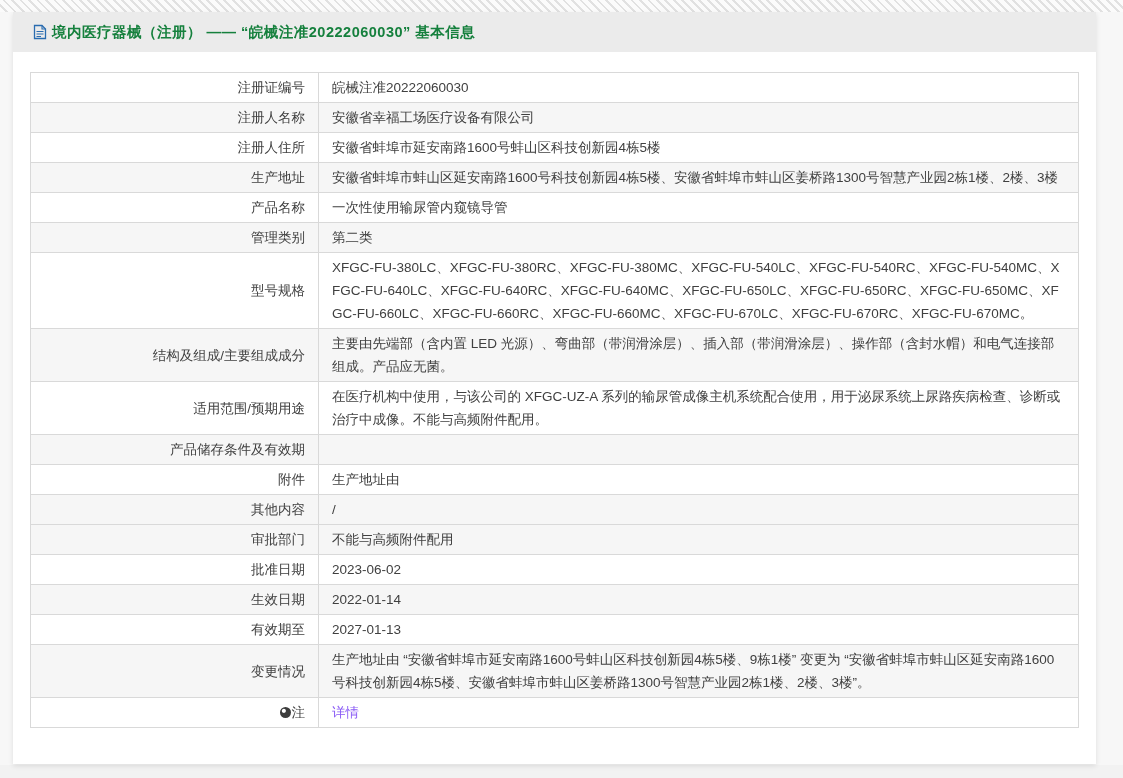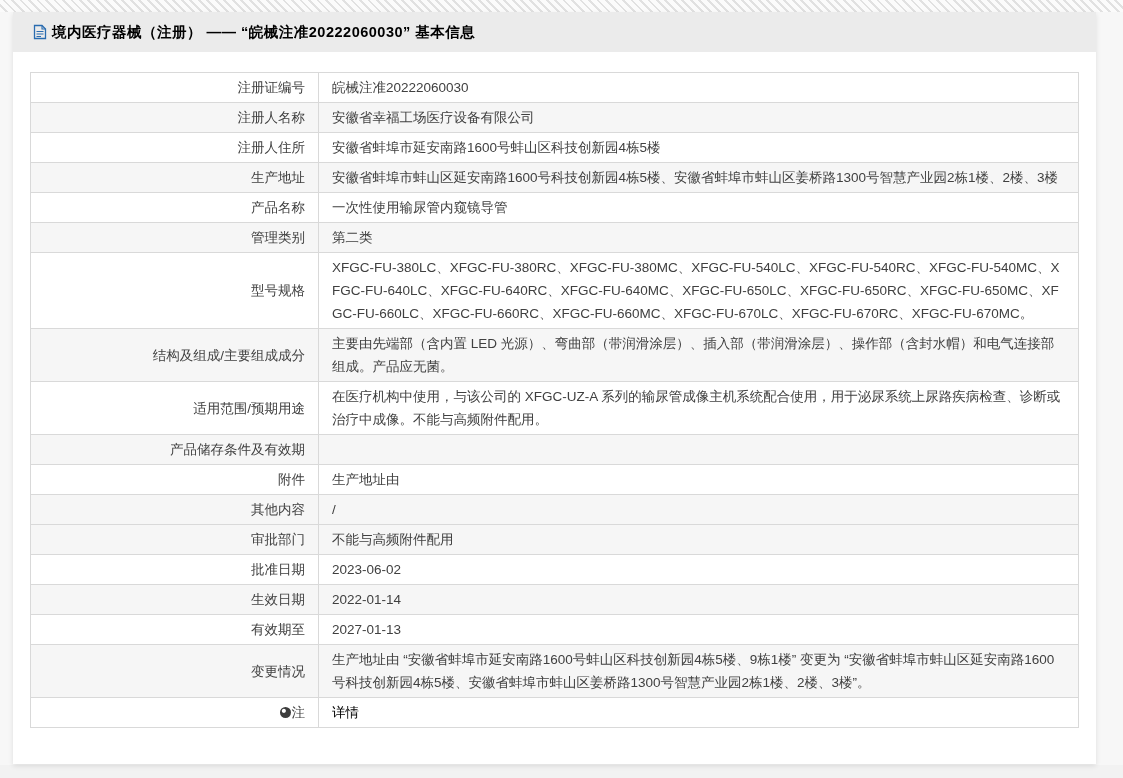--- a/index.html
+++ b/index.html
@@ -26,21 +26,21 @@
     box-shadow: 0 2px 5px rgba(0,0,0,0.10);
   }
   .header-band {
     height: 40px;
     background: #ebebeb;
     display: flex; align-items: center;
     padding: 0 20px;
   }
   .doc-icon { display: inline-flex; margin-right: 5px; flex: 0 0 auto; }
   .page-title {
-    color: #000000;
+    color: #15803d;
     font-size: 14.5px;
     font-weight: bold;
     letter-spacing: 0.5px;
     white-space: nowrap;
     text-align: center;
   }
   .table-wrap { margin: 20px 17px 0 17px; }
   table.info-table {
     width: 100%;
     border-collapse: collapse;
@@ -55,21 +55,21 @@
     height: 30px;
     vertical-align: middle;
     word-break: break-all;
   }
   td.label-cell {
     text-align: right;
     color: #4a4a4a;
   }
   tr.alt { background: #f6f6f6; }
   a.detail-link {
-    color: #000000;
+    color: #8b5cf6;
     text-decoration: none;
     cursor: pointer;
   }
   .note-bullet {
     display: inline-block;
     width: 11px; height: 11px;
     border-radius: 50%;
     background: radial-gradient(circle at 35% 35%, #ffffff 0px, #ffffff 1.5px, #3c3c3c 2.5px);
     vertical-align: -1px;
     margin-right: 1px;

